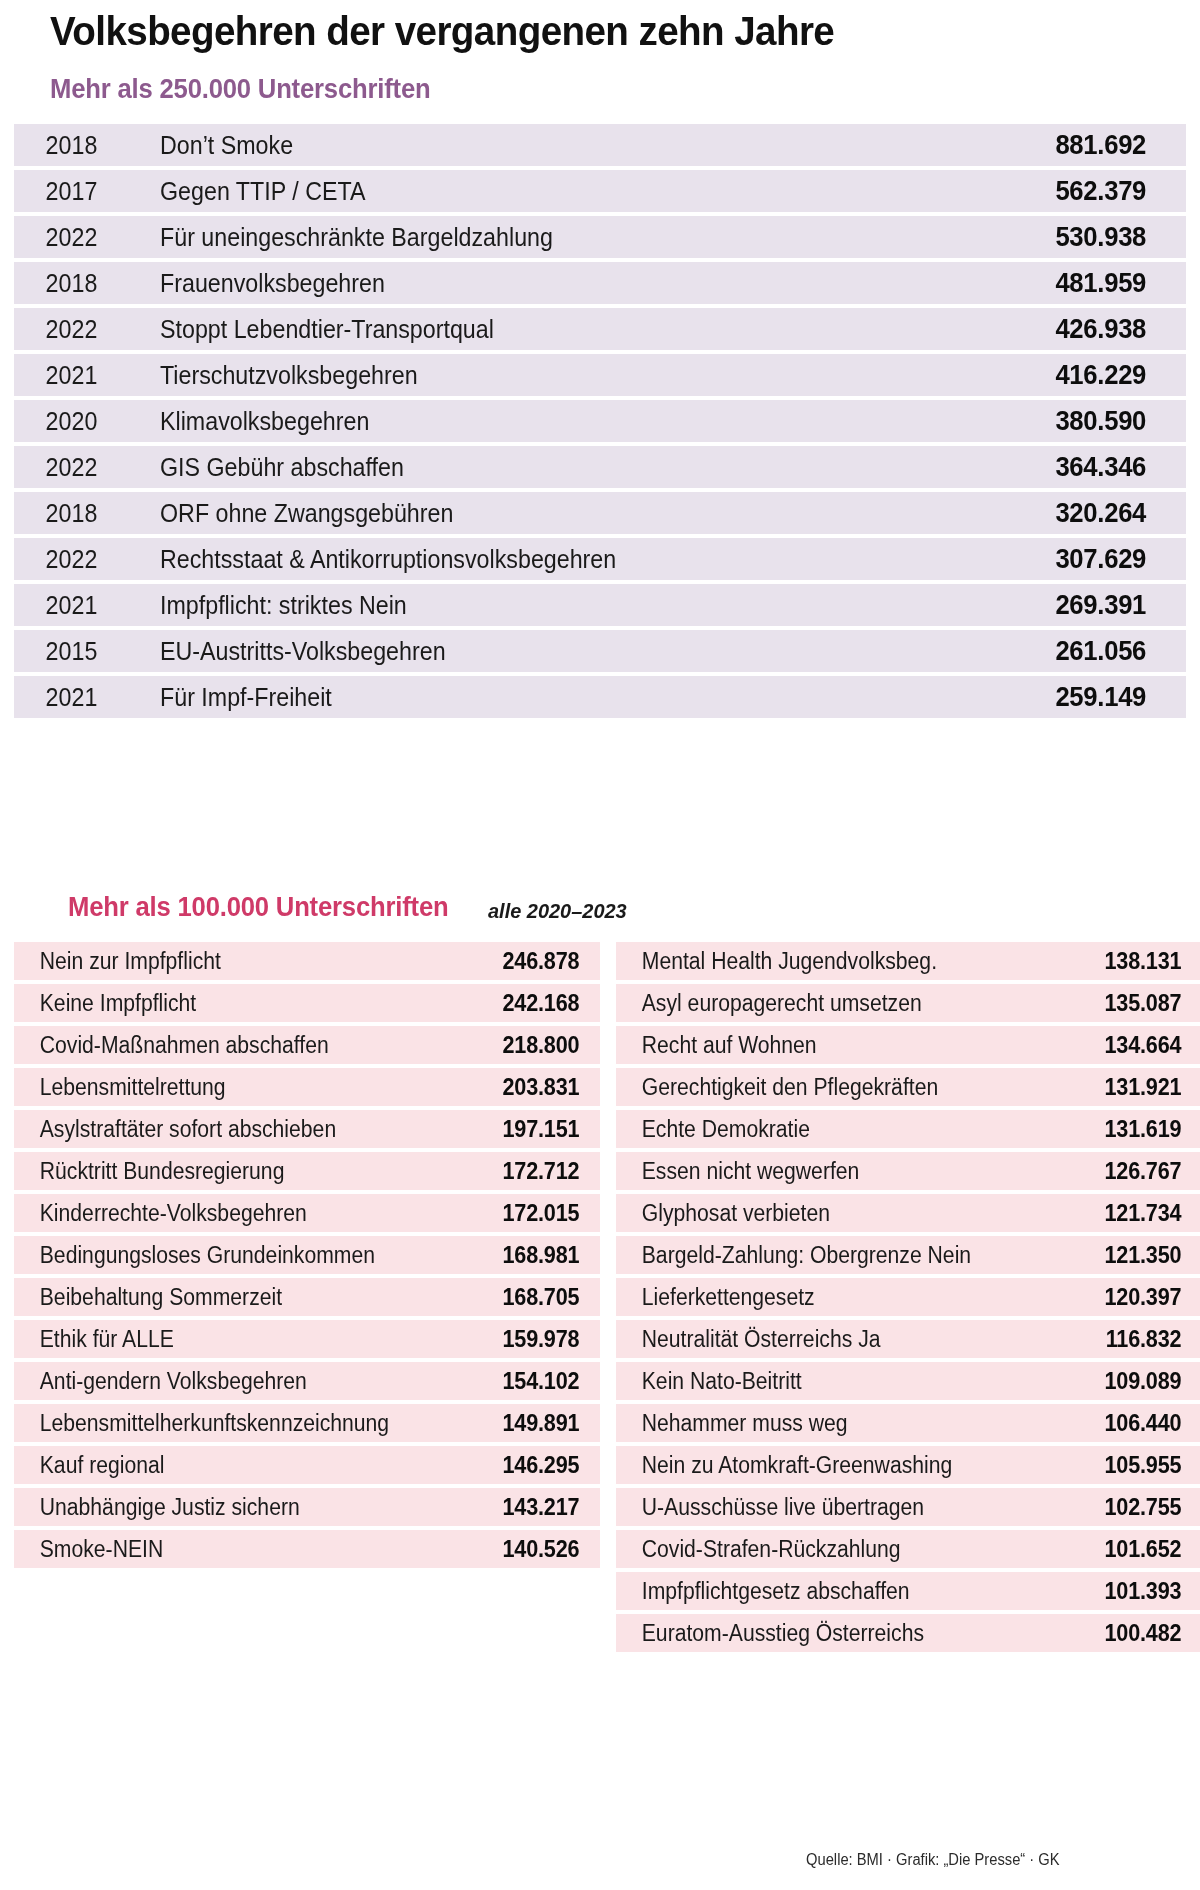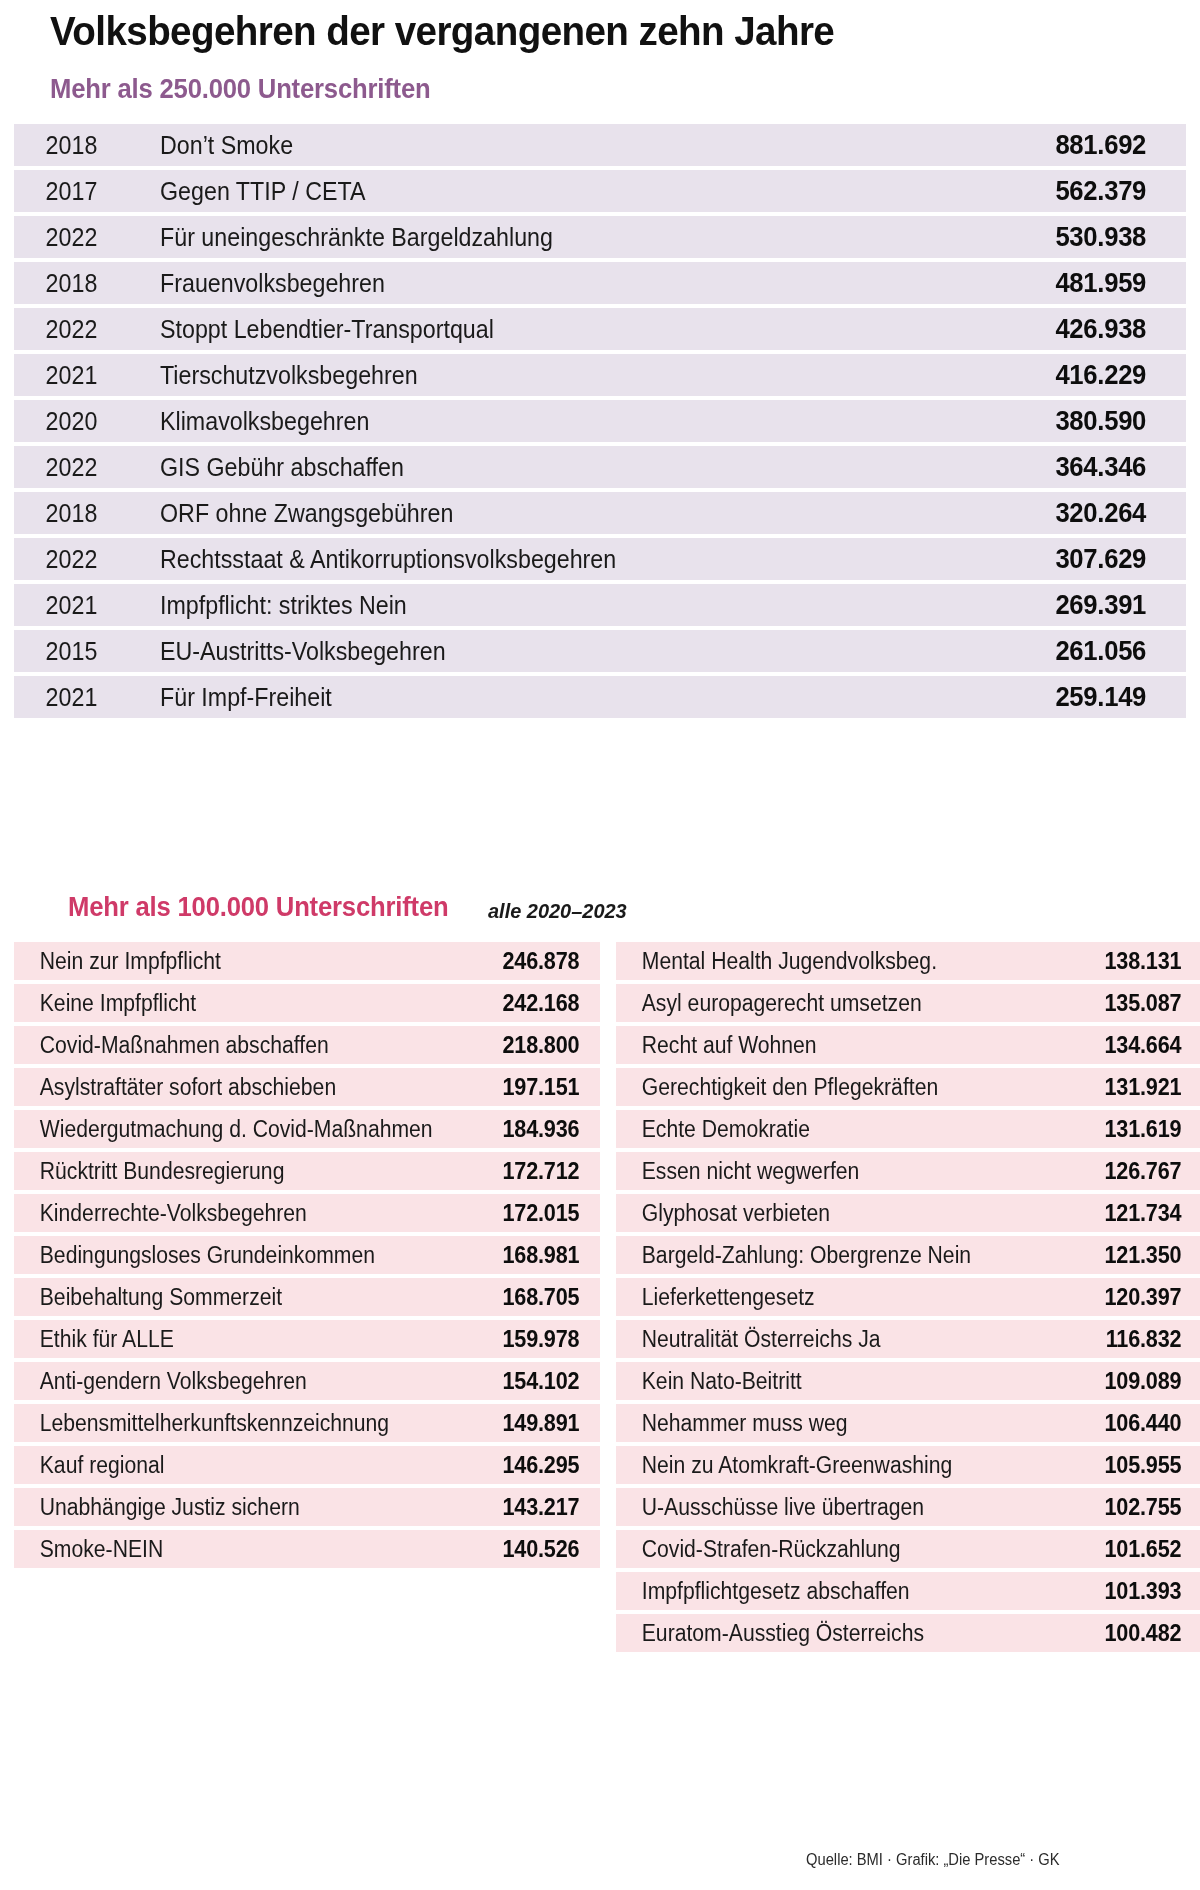--- a/index.html
+++ b/index.html
@@ -273,28 +273,28 @@
         </div>
         <div class="t2-row">
           <div class="t2-name">Keine Impfpflicht</div>
           <div class="t2-val">242.168</div>
         </div>
         <div class="t2-row">
           <div class="t2-name">Covid-Maßnahmen abschaffen</div>
           <div class="t2-val">218.800</div>
         </div>
         <div class="t2-row">
+          <div class="t2-name">Lebensmittelrettung</div>
+          <div class="t2-val">203.831</div>
+        </div>
+        <div class="t2-row">
           <div class="t2-name">Asylstraftäter sofort abschieben</div>
           <div class="t2-val">197.151</div>
         </div>
         <div class="t2-row">
-          <div class="t2-name">Wiedergutmachung d. Covid-Maßnahmen</div>
-          <div class="t2-val">184.936</div>
-        </div>
-        <div class="t2-row">
           <div class="t2-name">Rücktritt Bundesregierung</div>
           <div class="t2-val">172.712</div>
         </div>
         <div class="t2-row">
           <div class="t2-name">Kinderrechte-Volksbegehren</div>
           <div class="t2-val">172.015</div>
         </div>
         <div class="t2-row">
           <div class="t2-name">Bedingungsloses Grundeinkommen</div>
           <div class="t2-val">168.981</div>

